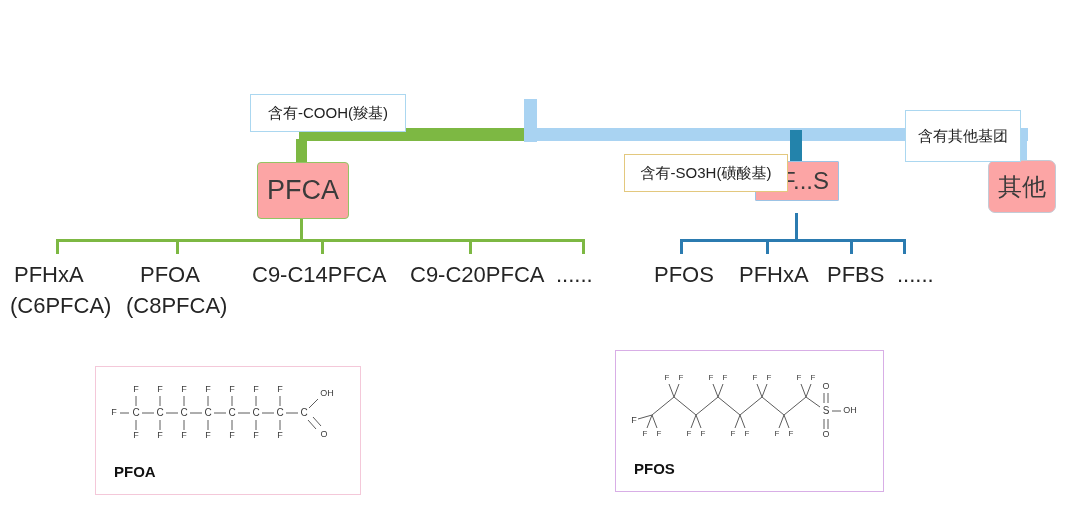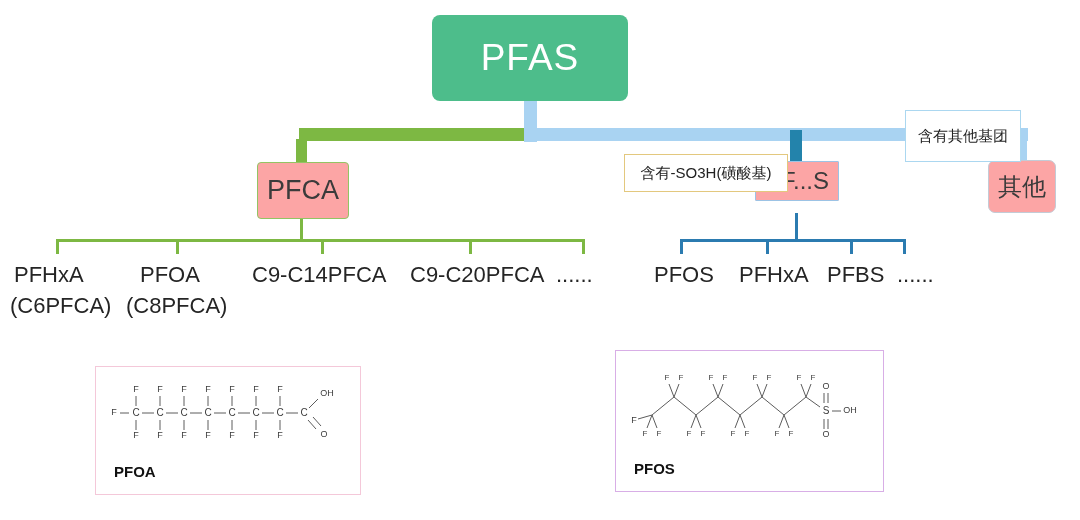--- a/index.html
+++ b/index.html
@@ -48,31 +48,29 @@
   .panel-pfoa { left:95px;  top:366px; width:266px; height:129px; border:1px solid var(--pfoa-panel-border,#f4c8d9); }
   .panel-pfos { left:615px; top:350px; width:269px; height:142px; border:1px solid var(--pfos-panel-border,#d8aee6); }
   .panel svg { position:absolute; left:6px; top:4px; }
   .caption { position:absolute; left:18px; bottom:14px; font-weight:bold; font-size:15px; color:#111; }
 </style>
 </head>
 <body>
 
 <div class="canvas">
 
-  <div class="pfas-box">
-    <span>PFAS</span>
-  </div>
 
   <div class="conn stub-root"></div>
   <div class="conn bar-green"></div>
   <div class="conn bar-blue"></div>
   <div class="conn stub-pfca"></div>
   <div class="conn stub-pfs"></div>
   <div class="conn stub-other"></div>
 
+  <div class="cond cond-cooh">含有-COOH(羧基)</div>
   <div class="cond cond-so3h">含有-SO3H(磺酸基)</div>
   <div class="cond cond-other">含有其他基团</div>
 
   <div class="node node-pfca">PFCA</div>
   <div class="node node-pfs">PF...S</div>
   <div class="node node-other">其他</div>
 
   <div class="tl g" style="left:300px;top:219px;width:3px;height:21px"></div>
   <div class="tl g" style="left:56px;top:239px;width:529px;height:3px"></div>
   <div class="tl g" style="left:56px;top:239px;width:3px;height:15px"></div>

